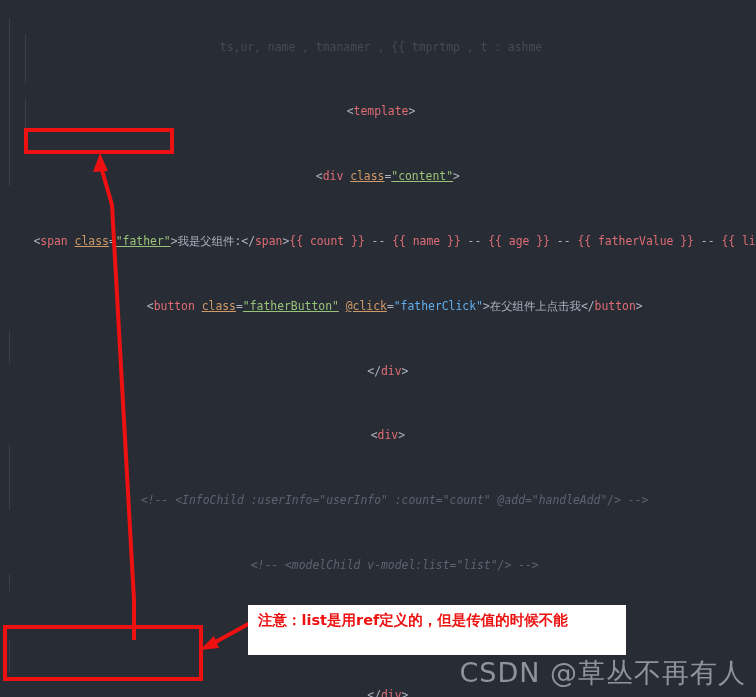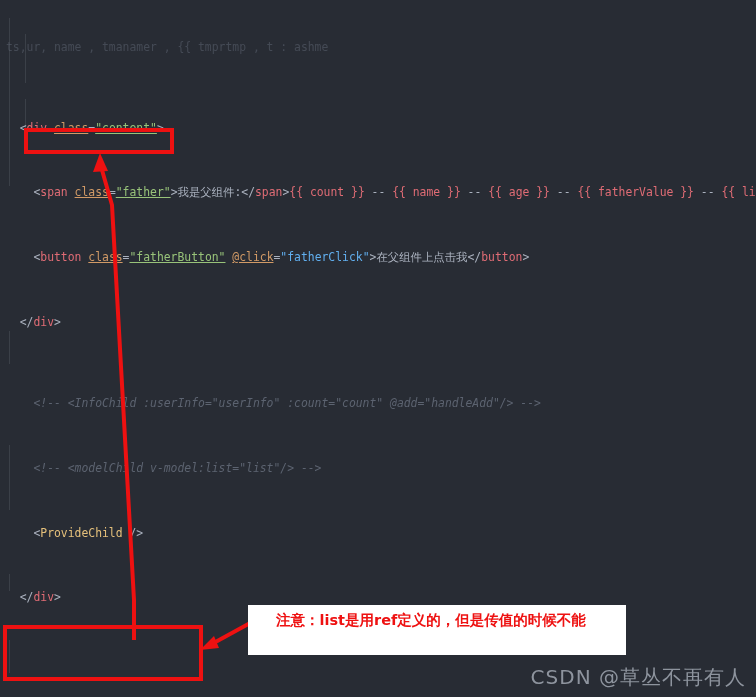--- a/index.html
+++ b/index.html
@@ -32,20 +32,21 @@
     font-size: 11.4px;
     line-height: 16.2px;
     white-space: pre;
     letter-spacing: 0px;
   }
   .ln {
     height: 16.2px;
     padding-left: 6px;
     position: relative;
     white-space: pre;
+    text-align: center;
   }
 
   
   .guide {
     position: absolute;
     width: 1px;
     background: #3b4048;
   }
 
   
@@ -84,38 +85,38 @@
     pointer-events: none;
   }
 
   
   #note-box {
     position: absolute;
     left: 248px; top: 605px;
     width: 378px; height: 50px;
     background: #ffffff;
     box-sizing: border-box;
-    padding: 5px 8px 4px 28px;
+    padding: 5px 8px 4px 10px;
   }
   #note-box .note-line {
     color: #ee1111;
     font-family: "DejaVu Sans", sans-serif;
     font-weight: bold;
     font-size: 14.5px;
     line-height: 21px;
     white-space: pre;
   }
 
   
   #watermark {
     position: absolute;
     right: 10px; bottom: 6px;
     color: #8e949e;
     font-family: "DejaVu Sans", sans-serif;
-    font-size: 20px;
+    font-size: 27px;
     letter-spacing: 1px;
   }
 </style>
 </head>
 <body>
 
 <div id="screenshot">
 
   <div class="editor">
 
@@ -124,29 +125,31 @@
     <div class="guide" style="left:25px; top:99px;  height:55px;"></div>
     <div class="guide" style="left:9px;  top:331px; height:33px;"></div>
     <div class="guide" style="left:9px;  top:445px; height:65px;"></div>
     <div class="guide" style="left:9px;  top:574px; height:17px;"></div>
     <div class="guide" style="left:9px;  top:640px; height:33px;"></div>
 
     <div class="code">
 
       <div class="ln"><span class="mute" style="opacity:.55">ts,ur, name , tmanamer , {{ tmprtmp , t : ashme</span></div>
 
+      <div class="ln"><span class="punc">&lt;</span><span class="tag">template</span><span class="punc">&gt;</span></div>
 
       <div class="ln">  <span class="punc">&lt;</span><span class="tag">div</span> <span class="attr">class</span><span class="punc">=</span><span class="str undl">"content"</span><span class="punc">&gt;</span></div>
 
       <div class="ln">    <span class="punc">&lt;</span><span class="tag">span</span> <span class="attr">class</span><span class="punc">=</span><span class="str undl">"father"</span><span class="punc">&gt;</span><span class="txt">我是父组件:</span><span class="punc">&lt;/</span><span class="tag">span</span><span class="punc">&gt;</span><span class="tag">{{ count }}</span><span class="txt"> -- </span><span class="tag">{{ name }}</span><span class="txt"> -- </span><span class="tag">{{ age }}</span><span class="txt"> -- </span><span class="tag">{{ fatherValue }}</span><span class="txt"> -- </span><span class="tag">{{ list }}</span></div>
 
       <div class="ln">    <span class="punc">&lt;</span><span class="tag">button</span> <span class="attr">class</span><span class="punc">=</span><span class="str undl">"fatherButton"</span> <span class="attr">@click</span><span class="punc">=</span><span class="fn">"fatherClick"</span><span class="punc">&gt;</span><span class="txt">在父组件上点击我</span><span class="punc">&lt;/</span><span class="tag">button</span><span class="punc">&gt;</span></div>
 
       <div class="ln">  <span class="punc">&lt;/</span><span class="tag">div</span><span class="punc">&gt;</span></div>
 
+      <div class="ln">  <span class="punc">&lt;</span><span class="tag">div</span><span class="punc">&gt;</span></div>
 
       <div class="ln">    <span class="cmt">&lt;!-- &lt;InfoChild :userInfo="userInfo" :count="count" @add="handleAdd"/&gt; --&gt;</span></div>
 
       <div class="ln">    <span class="cmt">&lt;!-- &lt;modelChild v-model:list="list"/&gt; --&gt;</span></div>
 
       <div class="ln">    <span class="punc">&lt;</span><span class="str2">ProvideChild</span> <span class="punc">/&gt;</span></div>
 
       <div class="ln">  <span class="punc">&lt;/</span><span class="tag">div</span><span class="punc">&gt;</span></div>
 
       

